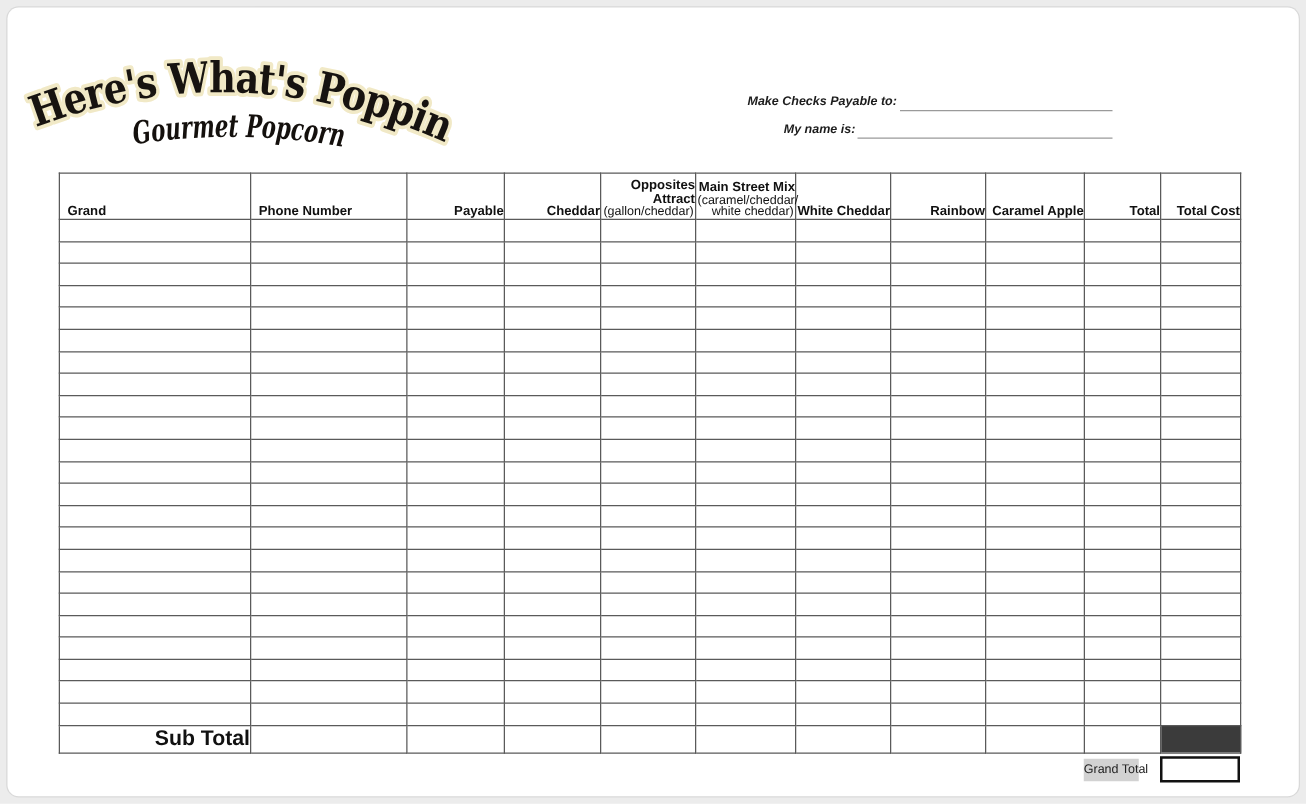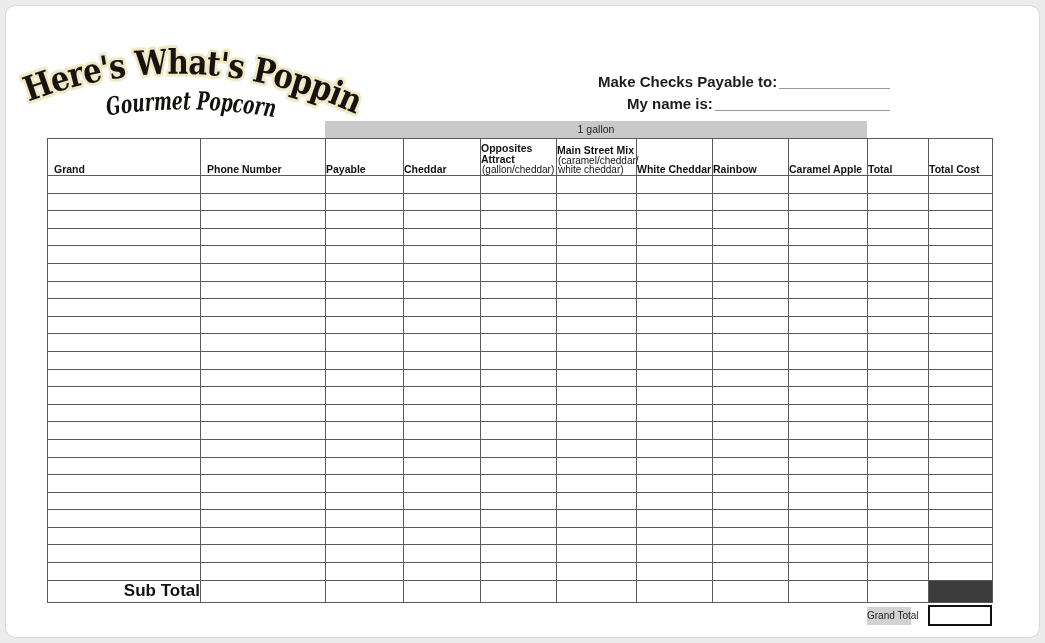--- a/index.html
+++ b/index.html
@@ -21,40 +21,40 @@
     stroke:var(--logo-outline,#f1e9c6);stroke-width:6px;
     paint-order:stroke;stroke-linejoin:round;
   }
   .logo-sub{
     font-family:"DejaVu Serif","Liberation Serif",serif;
     font-style:italic;font-weight:bold;font-size:25px;
     fill:#14100d;
   }
   
   .fill-row{position:absolute;display:flex;align-items:flex-end;}
-  .fill-label{font-weight:bold;font-size:15px;color:#1c1c1c;white-space:nowrap;padding-right:2px;line-height:14px;}
+  .fill-label{font-weight:bold;font-size:10px;color:#1c1c1c;white-space:nowrap;padding-right:2px;line-height:14px;font-style:italic;}
   .fill-line{flex:1;border-bottom:1px solid #9a9a9a;height:13px;}
   .row-payable{left:592px;top:69px;width:292px;}
   .row-name{left:621px;top:91px;width:263px;}
   
   .banner{
     position:absolute;left:319px;top:115px;width:542px;height:17px;
     background:var(--banner-bg,#c9c9c9);
     font-size:10.5px;color:#222;text-align:center;line-height:17px;
   }
   
   table.order{
     position:absolute;left:41px;top:132px;width:945px;
     border-collapse:collapse;table-layout:fixed;
     border:1px solid #333;
   }
   table.order th,table.order td{border:1px solid #5a5a5a;padding:0;}
   thead th{
     height:36px;vertical-align:bottom;
-    font-size:10.5px;font-weight:bold;color:#111;text-align:left;
+    font-size:10.5px;font-weight:bold;color:#111;text-align:right;
     padding-bottom:2px;border-bottom:2px solid #262626;
     background:#fff;
   }
   thead th.al{text-align:left;padding-left:6px;}
   .hl{line-height:11px;}
   .hs{font-size:10px;font-weight:normal;line-height:8.5px;padding:1px 1px 1px 1px;}
   tbody td{height:16.6px;background:#fff;}
   tfoot td{height:21px;border-top:3px solid #000;background:#fff;}
   td.subtotal-label{
     text-align:right;font-weight:bold;font-size:17px;color:#111;padding-right:8px;
@@ -91,21 +91,20 @@
 
   <div class="fill-row row-payable">
     <span class="fill-label">Make Checks Payable to:</span>
     <span class="fill-line"></span>
   </div>
   <div class="fill-row row-name">
     <span class="fill-label">My name is:</span>
     <span class="fill-line"></span>
   </div>
 
-  <div class="banner">1 gallon</div>
 
   <table class="order">
     <colgroup>
       <col style="width:153px">
         <col style="width:125px">
         <col style="width:78px">
       <col style="width:77px">
         <col style="width:76px">
         <col style="width:80px">
       <col style="width:76px">

